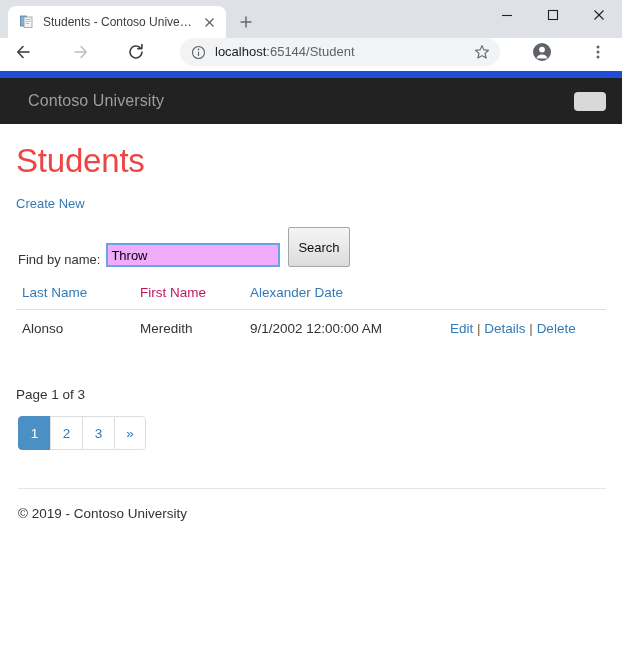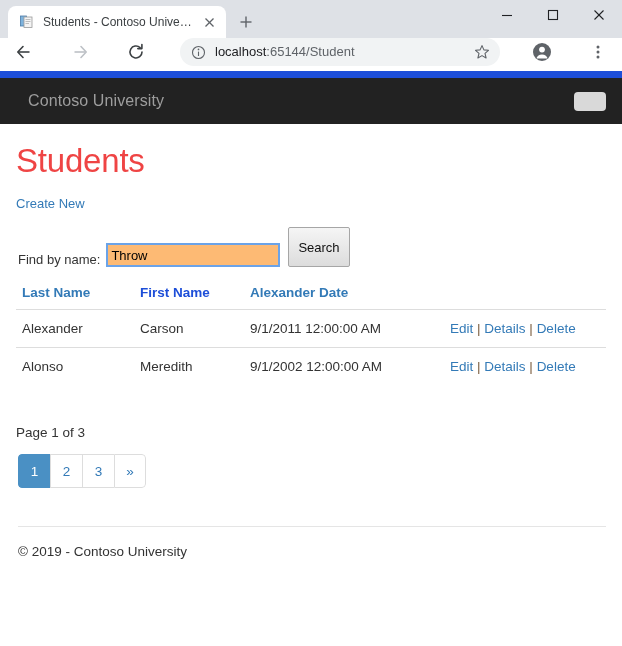--- a/index.html
+++ b/index.html
@@ -148,21 +148,21 @@
     align-items: flex-end;
     margin: 6px 0 12px 2px;
     font-size: 13px;
     color: #333;
   }
   .searchform .lbl { margin-right: 6px; }
   .search-input {
     width: 174px;
     height: 24px;
     border: 2px solid #6ba3e8;
-    background: #fdba74;
+    background: #f0abfc;
     font-size: 13px;
     font-family: "Liberation Sans", sans-serif;
     padding: 1px 3px;
     color: #000;
     outline: none;
   }
   .search-btn {
     margin-left: 8px;
     height: 40px;
     padding: 0 9px;
@@ -176,28 +176,28 @@
 
   table.grid {
     width: 100%;
     border-collapse: collapse;
     font-size: 13.5px;
     color: #333;
     margin-top: 6px;
   }
   table.grid th {
     text-align: left;
-    font-weight: bold;
+    font-weight: normal;
     font-size: 13.5px;
     padding: 6px 0 9px 6px;
     border-bottom: 1px solid #dddddd;
     vertical-align: bottom;
   }
   table.grid th a { color: #337ab7; }
-  table.grid th.plain { color: #1d4ed8; }
+  table.grid th.plain { color: #be185d; }
   table.grid td {
     padding: 11px 0 11px 6px;
     border-top: 1px solid #dddddd;
     vertical-align: middle;
   }
   table.grid tr td:first-child, table.grid tr th:first-child { padding-left: 6px; }
   .col-last { width: 118px; }
   .col-first { width: 110px; }
   .col-enroll { width: 200px; }
   .sep { color: #7a5c3e; }
@@ -376,32 +376,20 @@
             </th>
             <th class="col-first plain">First Name</th>
             <th class="col-enroll">
               <a href="#">Alexander Date</a>
             </th>
             <th></th>
           </tr>
         </thead>
         <tbody>
 
-          <tr>
-            <td>Alexander</td>
-            <td>Carson</td>
-            <td>9/1/2011 12:00:00 AM</td>
-            <td class="actions-cell">
-              <a href="#">Edit</a>
-              <span class="sep">|</span>
-              <a href="#">Details</a>
-              <span class="sep">|</span>
-              <a href="#">Delete</a>
-            </td>
-          </tr>
 
           <tr>
             <td>Alonso</td>
             <td>Meredith</td>
             <td>9/1/2002 12:00:00 AM</td>
             <td class="actions-cell">
               <a href="#">Edit</a>
               <span class="sep">|</span>
               <a href="#">Details</a>
               <span class="sep">|</span>

